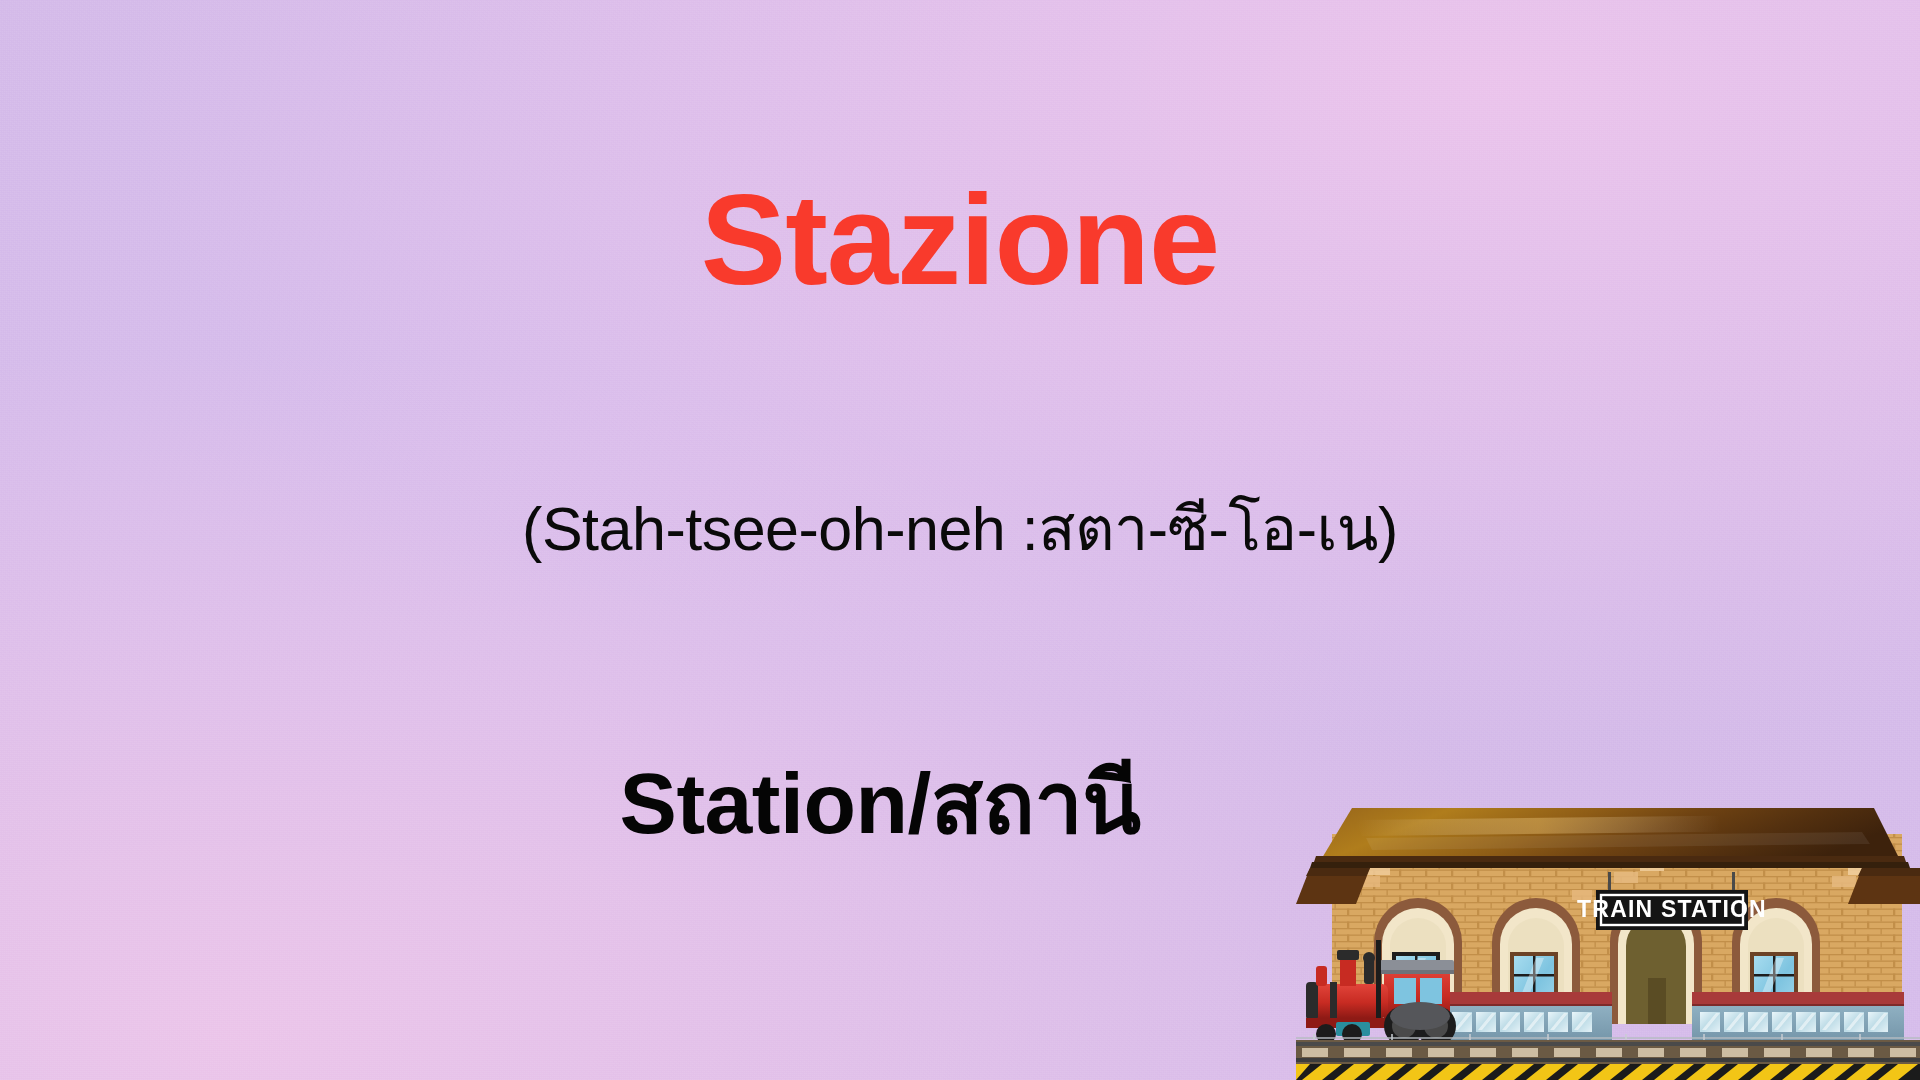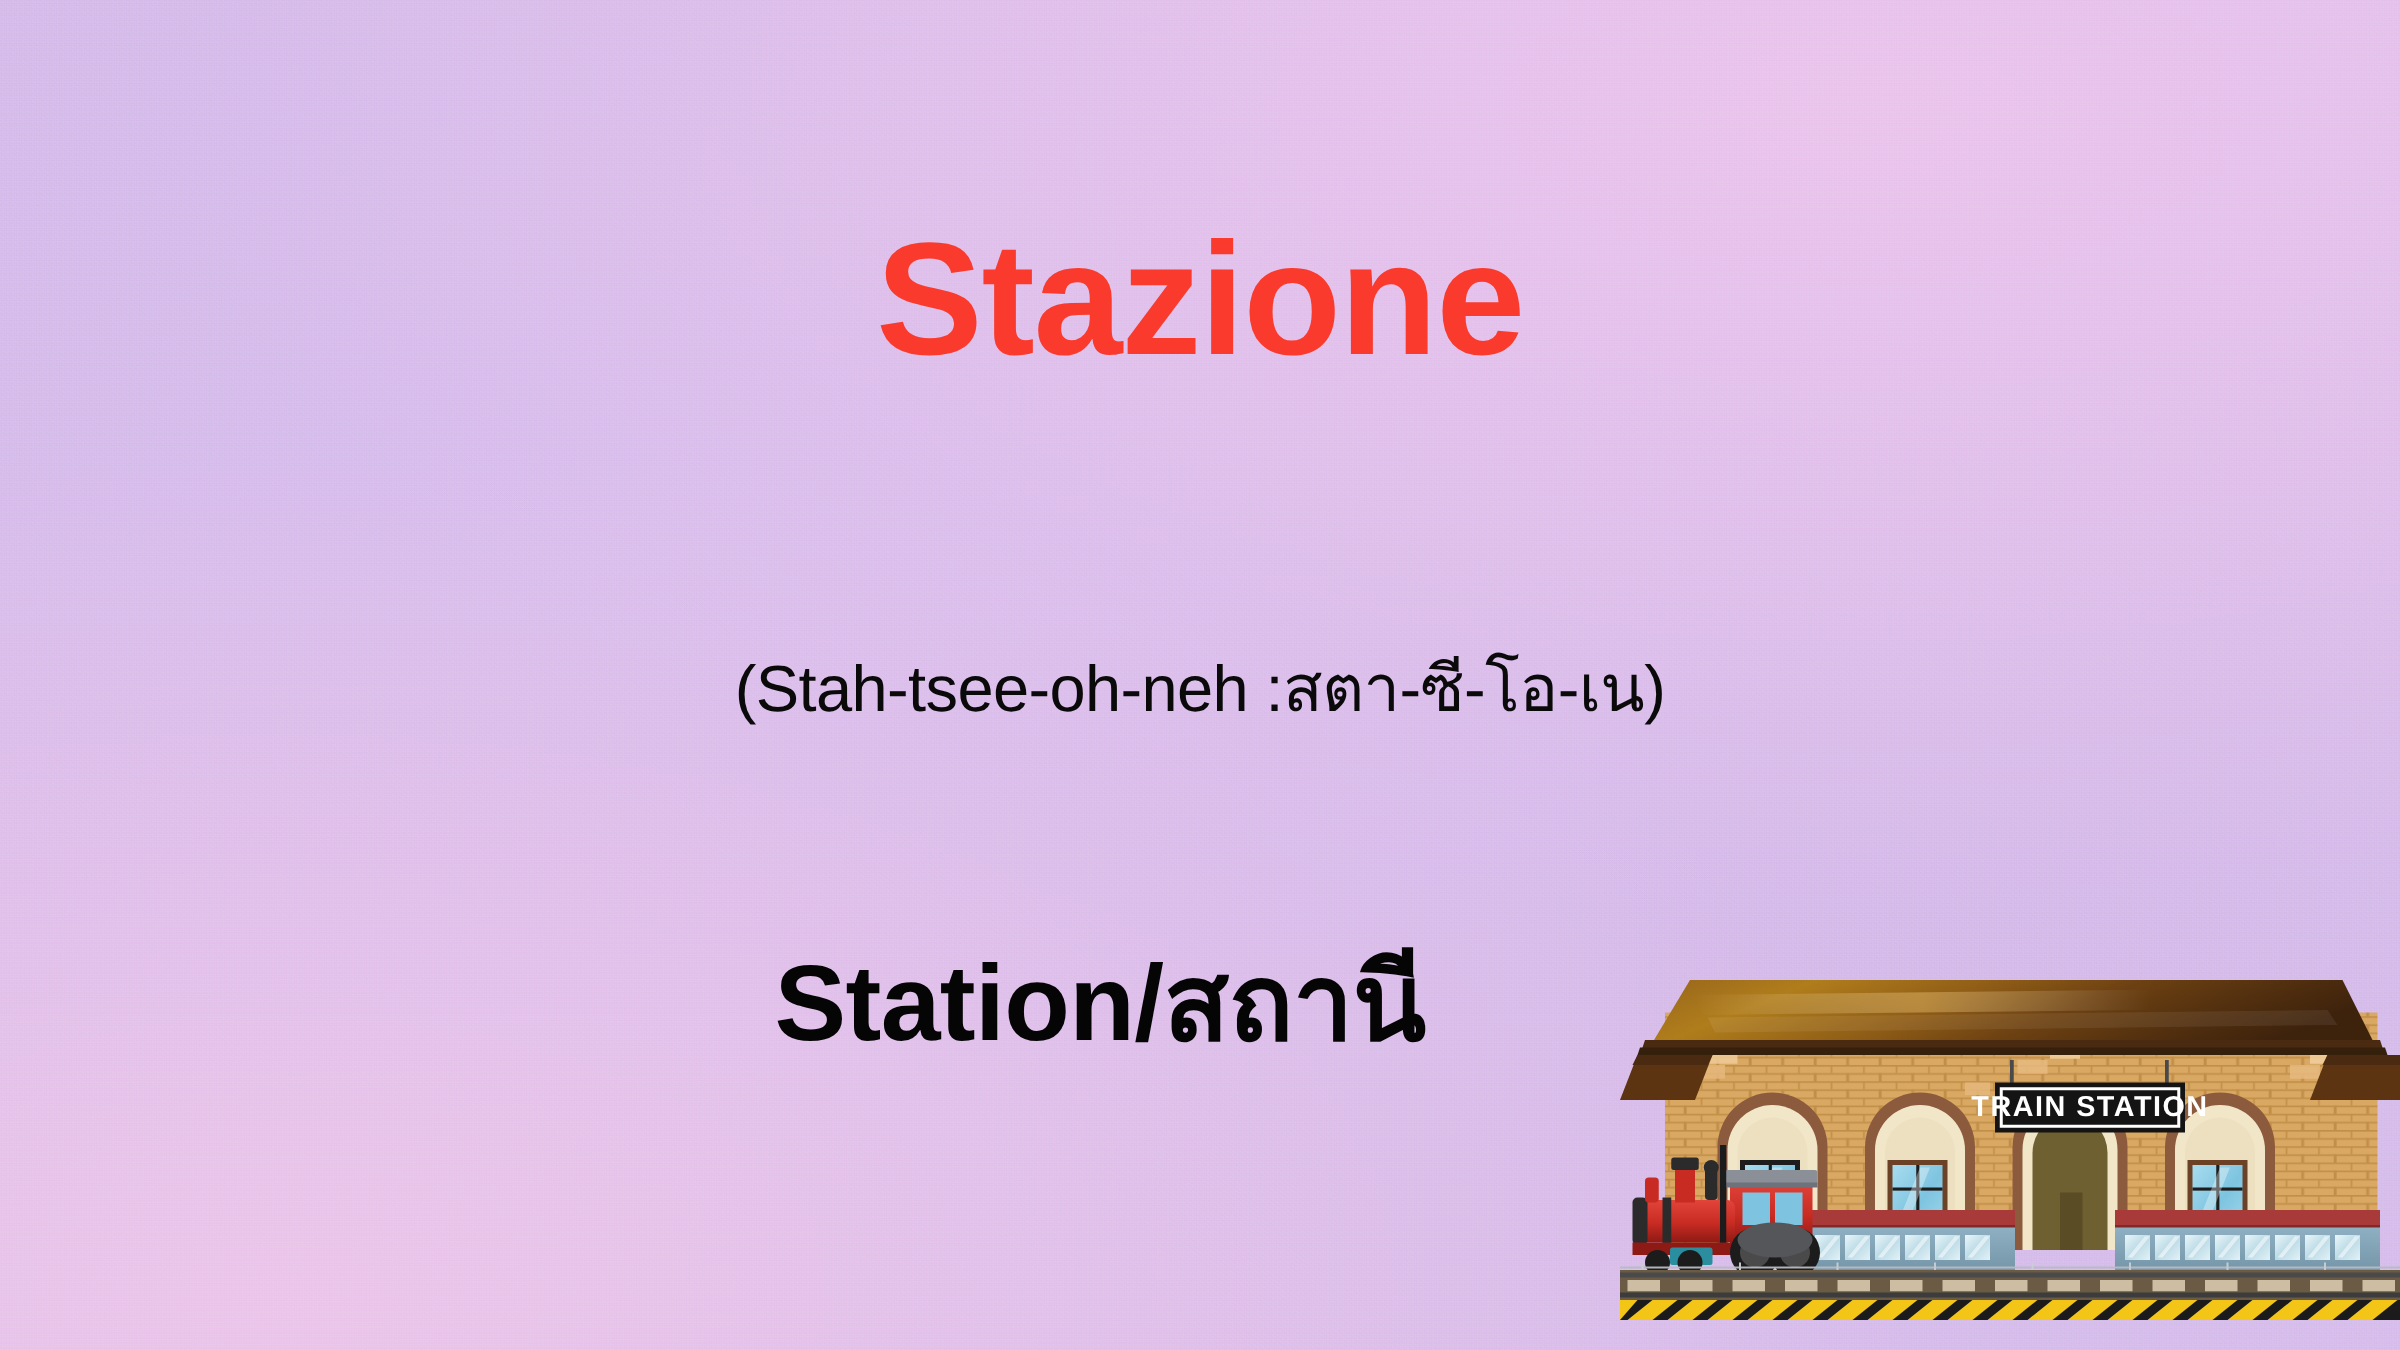--- a/index.html
+++ b/index.html
@@ -52,27 +52,26 @@
     color: #f93a2c;
     letter-spacing: -1px;
     white-space: nowrap;
   }
 
   #pron {
     position: absolute;
     left: 0; right: 0;
     top: 497px;
     text-align: center;
-    font-size: 52px;
+    font-size: 61px;
     font-weight: 400;
     line-height: 1.05;
     color: #0a0a0a;
     letter-spacing: -0.5px;
     white-space: nowrap;
-    margin-top: 28px;
   }
 
   #meaning {
     position: absolute;
     left: 0; right: 0;
     top: 758px;
     text-align: center;
     font-size: 86px;
     font-weight: 700;
     line-height: 1.05;
@@ -82,21 +81,21 @@
     
     padding-right: 180px;
     box-sizing: border-box;
     margin-left: 20px;
   }
 
   
   #art {
     position: absolute;
     left: 1296px;
-    top: 748px;
+    top: 772px;
     width: 624px;
     height: 308px;
   }
   #art svg { display: block; width: 100%; height: 100%; }
 </style>
 </head>
 <body>
 
 <div id="slide">
 

